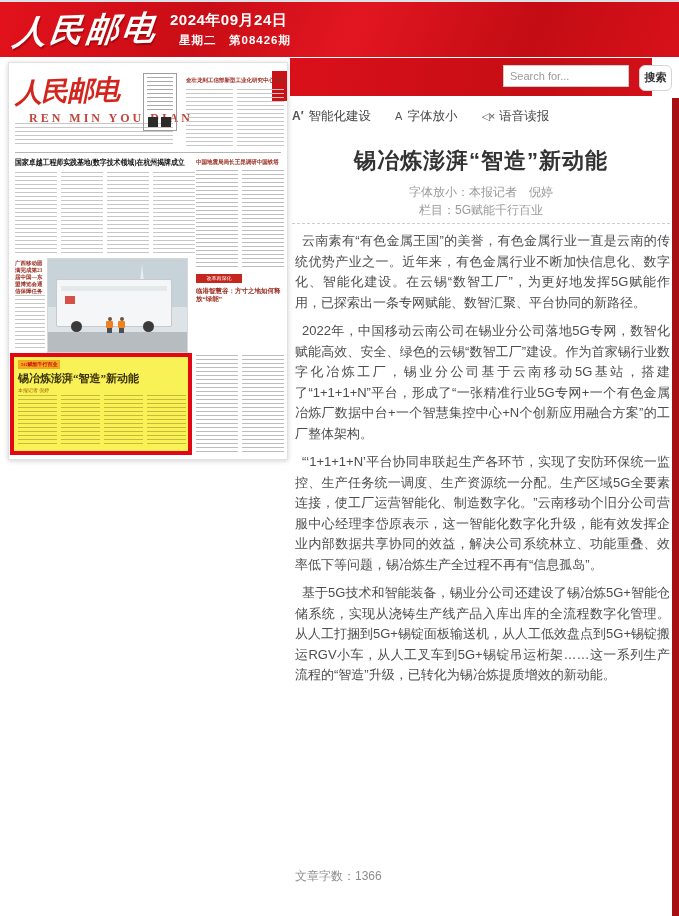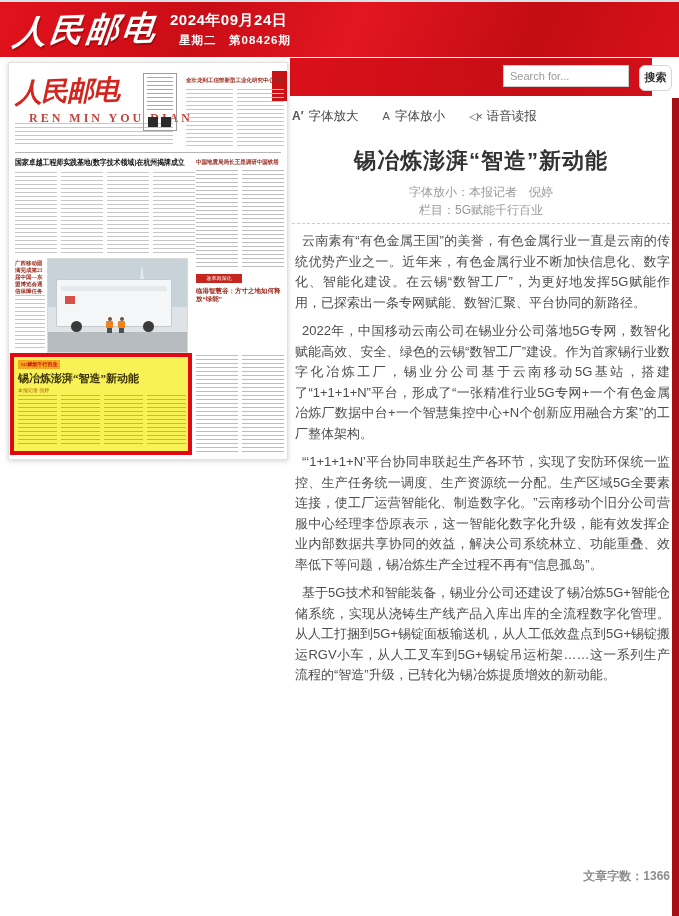--- a/index.html
+++ b/index.html
@@ -33,21 +33,21 @@
   .tico.spk{font-weight:normal;font-size:11px;letter-spacing:-1px;}
   
   .a-title{position:absolute;left:290px;top:146px;width:382px;text-align:center;font-size:22px;
            color:#333;font-weight:600;letter-spacing:1px;}
   .a-meta1{position:absolute;left:290px;top:184px;width:382px;text-align:center;font-size:12px;color:#999;}
   .a-meta2{position:absolute;left:290px;top:202px;width:382px;text-align:center;font-size:12px;color:#999;}
   .a-divider{position:absolute;left:292px;top:223px;width:378px;border-top:1px dashed #ccc;}
   .a-body{position:absolute;left:295px;top:231px;width:375px;font-size:13px;color:#4d4d4d;
           line-height:20.5px;text-align:justify;}
   .a-body p{margin:0 0 8px 0;text-indent:7px;}
-  .a-count{position:absolute;left:295px;top:868px;width:375px;text-align:right;font-size:12px;color:#8d8d8d;font-weight:bold;}
+  .a-count{position:absolute;left:295px;top:868px;width:375px;font-size:12px;color:#8d8d8d;}
   
   .paper{position:absolute;left:8px;top:62px;width:278px;height:396px;background:#fff;
          border:1px solid #e2e2e2;box-shadow:0 1px 5px rgba(0,0,0,.18);overflow:hidden;font-family:"Liberation Serif","DejaVu Serif",serif;}
   .ptab{position:absolute;right:0;top:8px;width:15px;height:30px;background:#cb1016;}
   .pmast{position:absolute;left:6px;top:10px;width:112px;font-family:"DejaVu Serif",serif;font-style:italic;
          font-weight:bold;font-size:27px;color:#d3251d;letter-spacing:-1px;transform:rotate(-2deg);}
   .ppy{position:absolute;left:20px;top:48px;font-size:12px;color:#c2463d;letter-spacing:3px;font-weight:bold;}
   .pmastlines{position:absolute;left:6px;top:60px;width:158px;height:22px;}
   .flines{background:repeating-linear-gradient(#c7c7c7 0 1px,transparent 1px 4px);}
   .flines2{background:repeating-linear-gradient(#bdbdbd 0 1px,transparent 1px 4px);}
@@ -114,21 +114,21 @@
   <div class="searchbar">
     <input type="text" placeholder="Search for..." style="">
     <div class="btn-search">搜索</div>
   </div>
 
   <div class="rstripe"></div>
 
   <div class="toolbar">
     <div class="tool">
       <span class="tico">A′</span>
-      <span>字体放大</span>
+      <span>智能化建设</span>
     </div>
     <div class="tool">
       <span class="tico small">A</span>
       <span>字体放小</span>
     </div>
     <div class="tool">
       <span class="tico spk">◁×</span>
       <span>语音读报</span>
     </div>
   </div>

